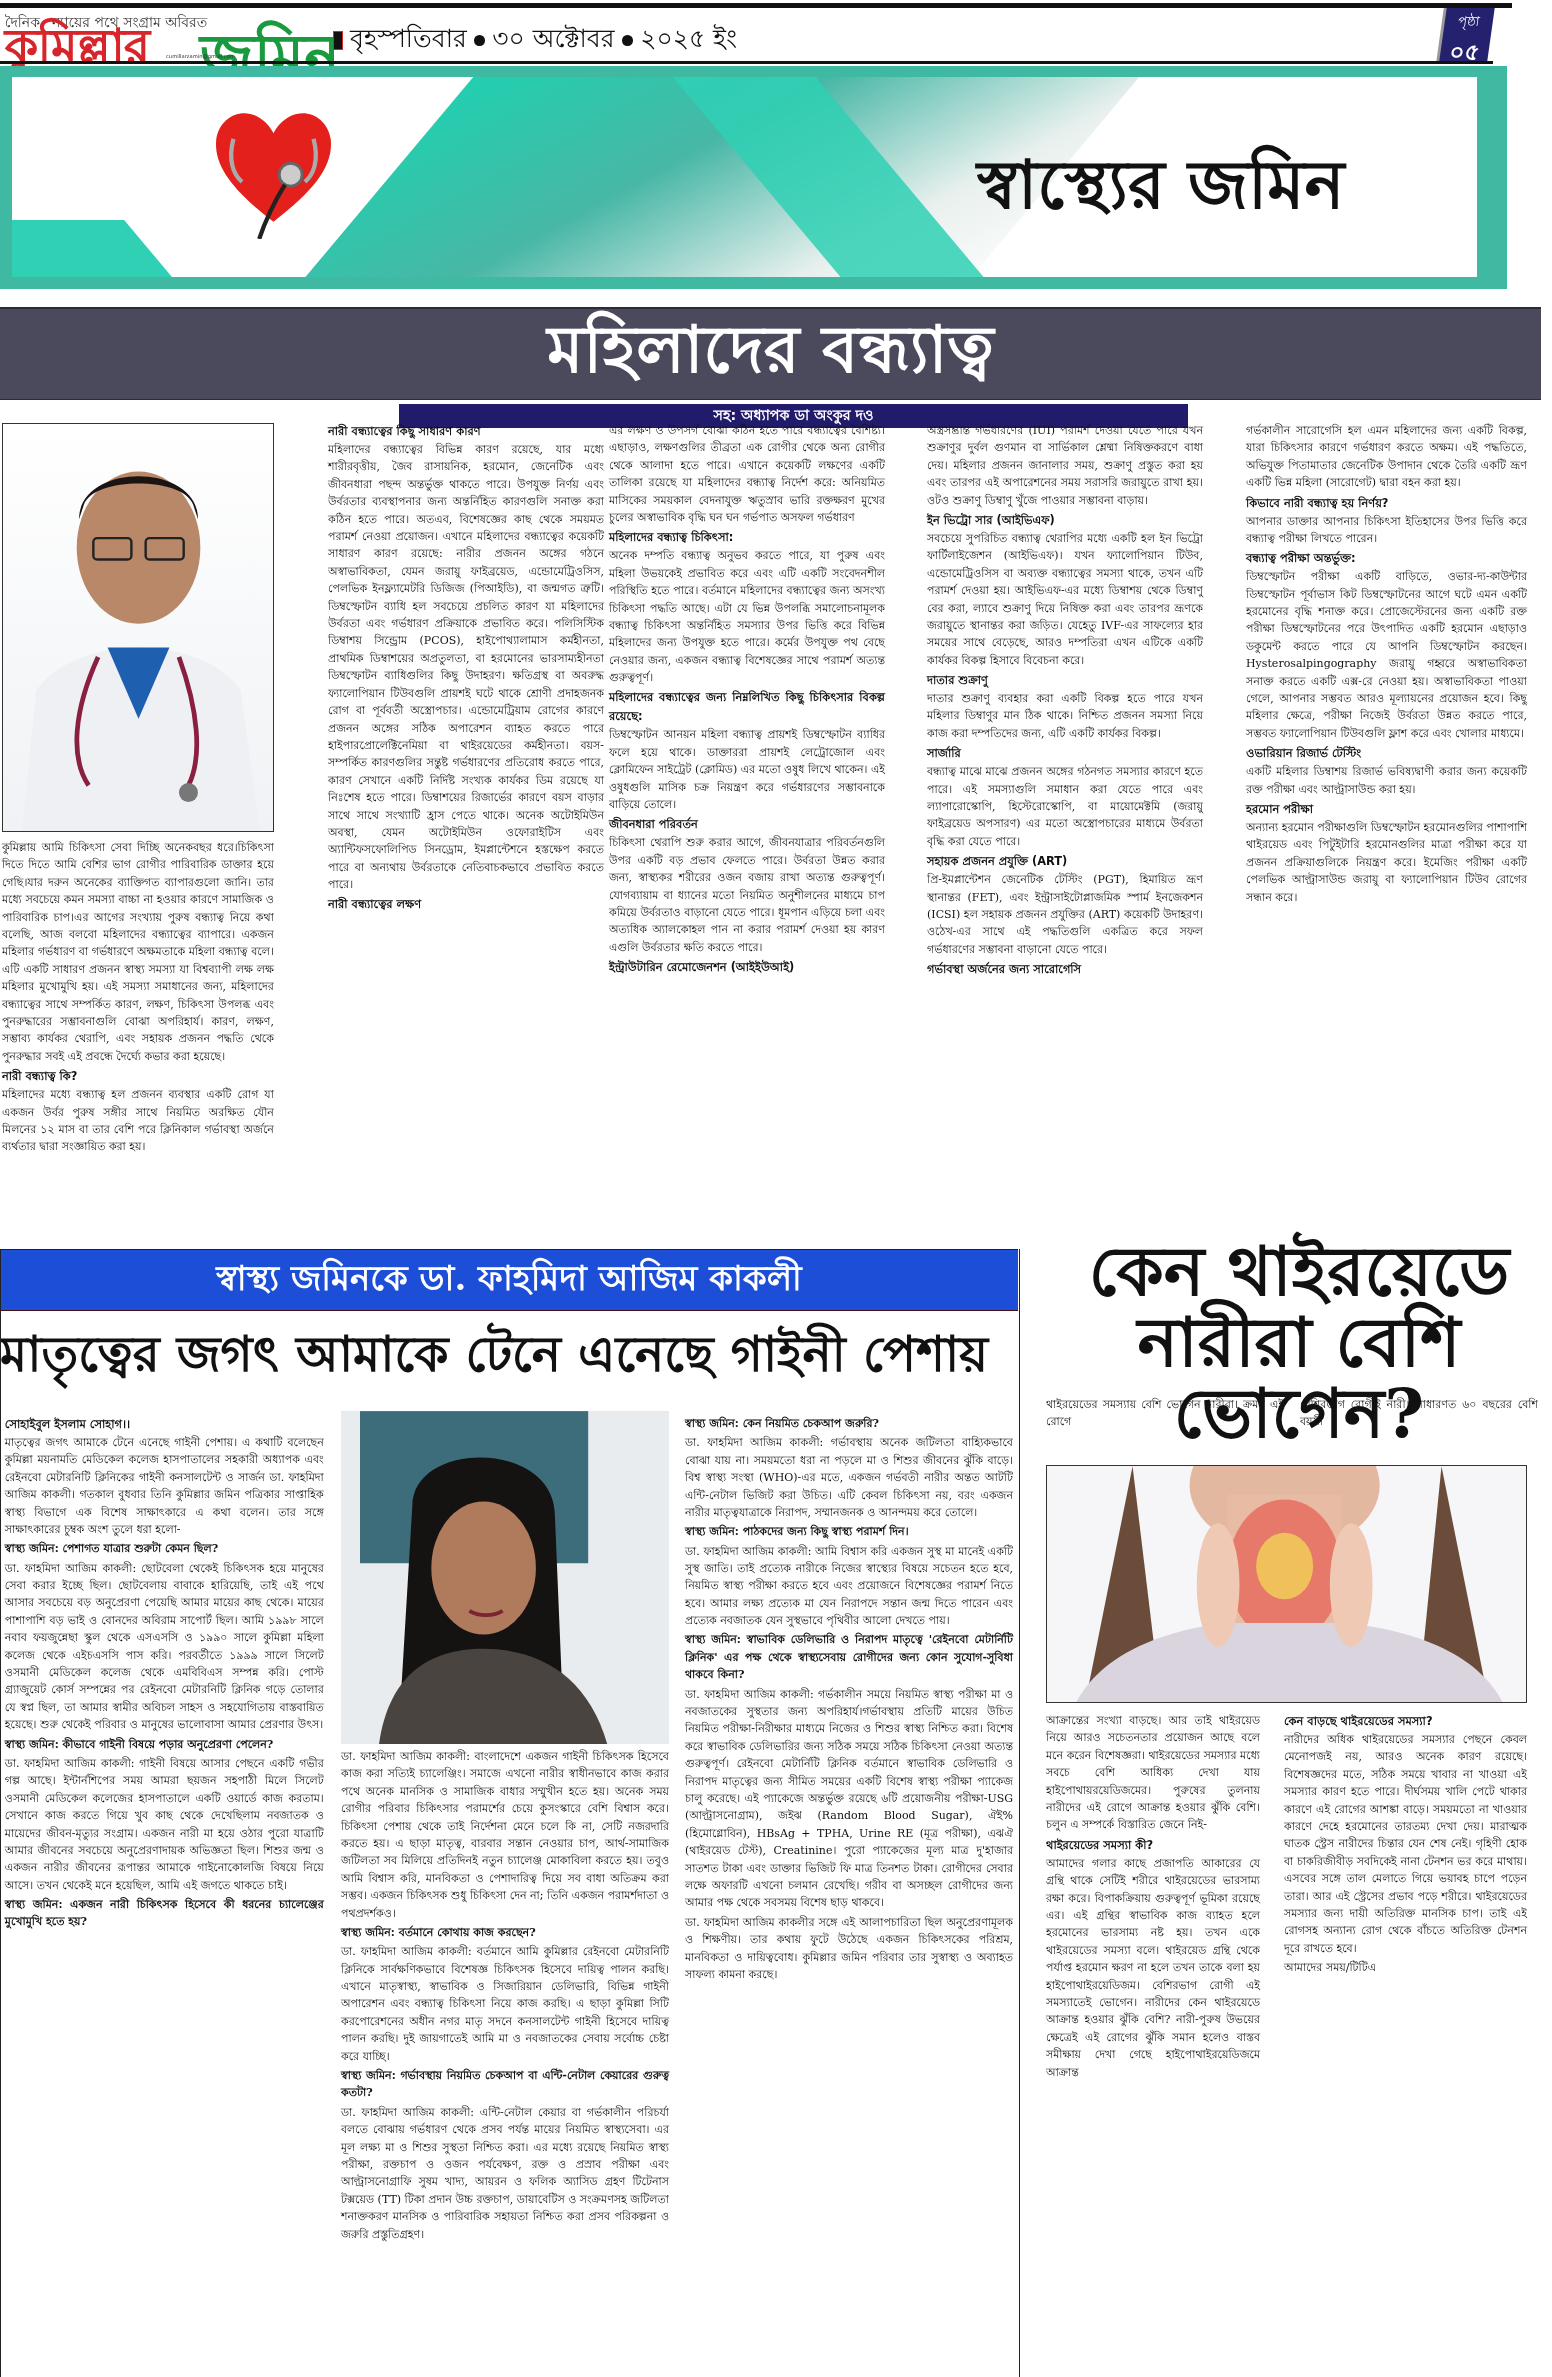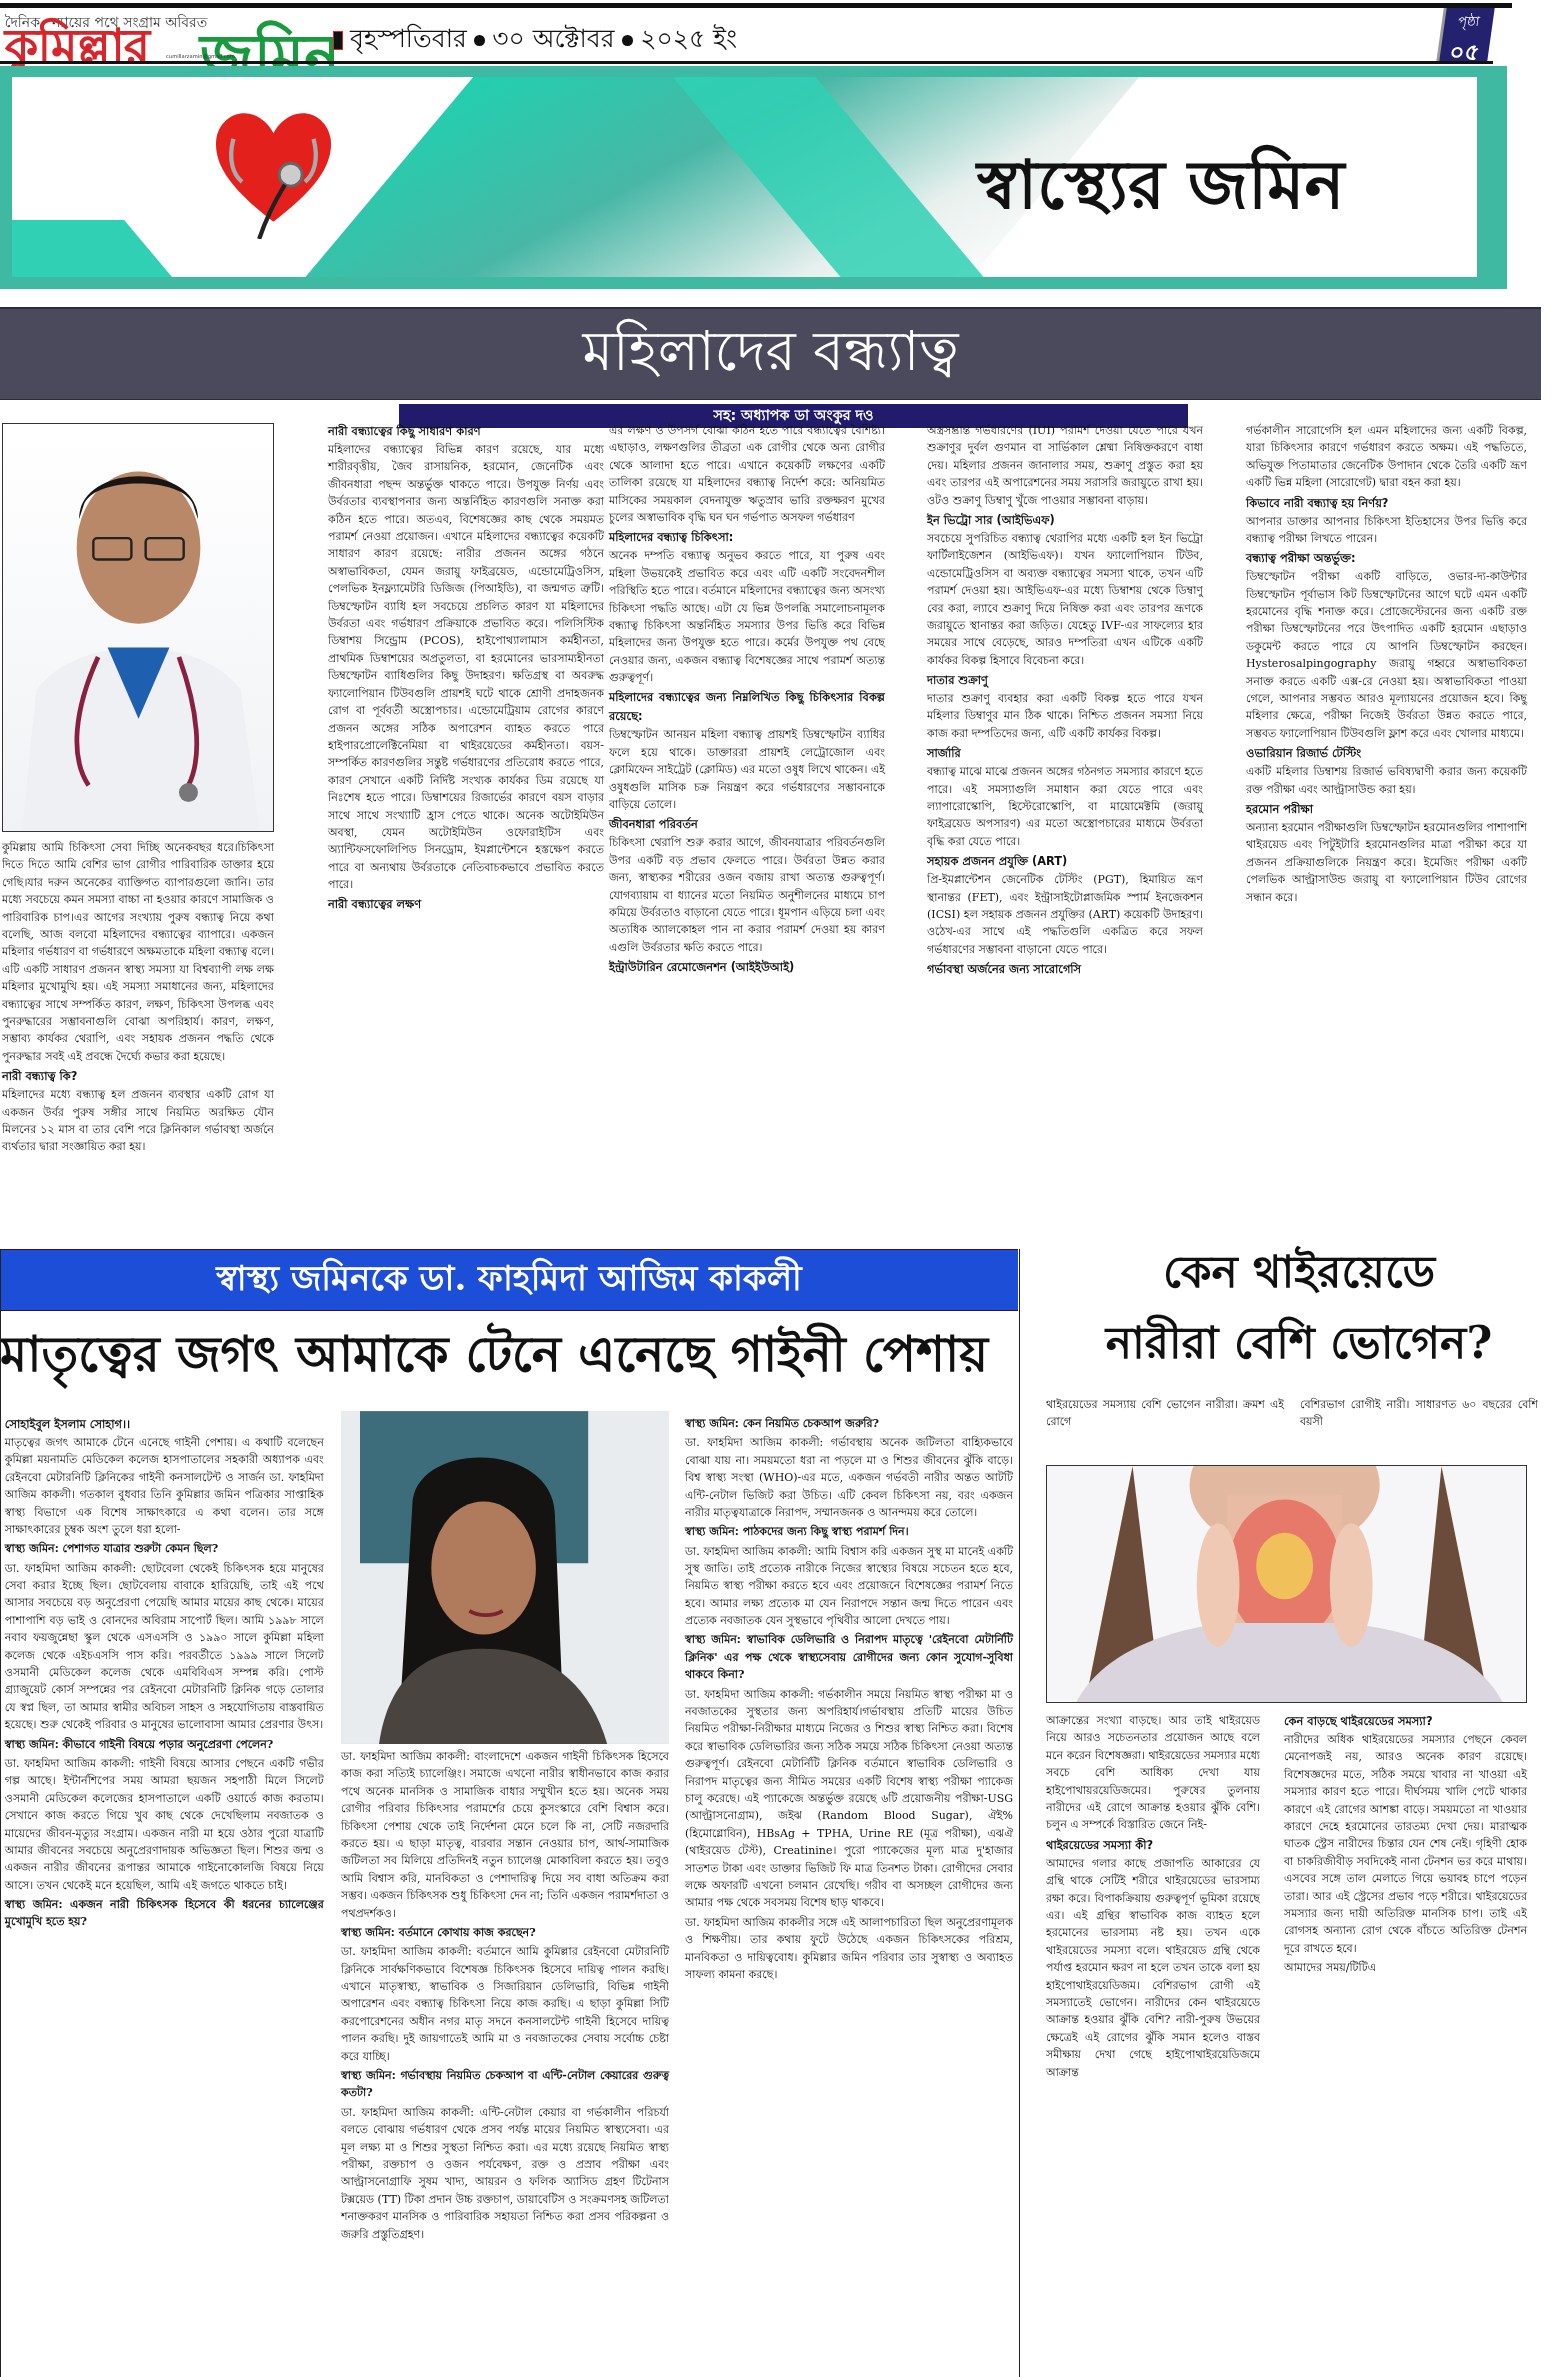--- a/index.html
+++ b/index.html
@@ -22,35 +22,35 @@
 
 #banner{left:0;top:66px;width:1507px;height:223px;background:#3fb9a1}
 #banner .inner{position:absolute;left:12px;top:11.4px;width:1465px;height:200px;background:#fff;overflow:hidden}
 #banner .stripe1{position:absolute;left:361px;top:-28.5px;width:666px;height:295px;background:linear-gradient(135deg,#1fd1b0 0%,#48b7a6 40%,#e8f0ee 75%,#fff 100%);transform:skewX(-40deg)}
 #banner .stripe2{position:absolute;left:761px;top:-28.5px;width:143px;height:295px;background:#2fd0b4;transform:skewX(40deg);opacity:.85}
 #banner .stripe3{position:absolute;left:-38px;top:143px;width:190px;height:95px;background:#2fd0b4;transform:skewX(40deg)}
 #banner .heart{position:absolute;left:190px;top:19px;width:143px;height:143px}
 #banner .title{position:absolute;left:965px;top:57px;font-size:67px;font-weight:bold;color:#111;font-family:"DejaVu Serif",serif;white-space:nowrap}
 
 #headline{left:0;top:307px;width:1541px;height:93px;background:#4b4a5c;border-top:2.9px solid #2c2b38;border-bottom:1.9px solid #2c2b38;display:flex;align-items:center;justify-content:center}
-#headline span{font-size:55px;color:#fff;font-weight:normal;font-family:"DejaVu Serif",serif}
+#headline span{font-size:65px;color:#fff;font-weight:bold;font-family:"DejaVu Serif",serif}
 #byline{left:399px;top:404px;width:789px;height:24px;background:#221b6b;display:flex;align-items:center;justify-content:center}
 #byline span{color:#fff;font-size:14.3px;font-weight:bold}
 
 .col{position:absolute;font-size:11px;line-height:17.4px;text-align:justify;color:#111;font-family:"DejaVu Serif",serif}
 .col p{margin-bottom:1.9px}
 .col h4{font-size:11.4px;font-weight:bold;line-height:19px;font-family:"DejaVu Sans",sans-serif}
 .photo{position:absolute;border:1px solid #333;overflow:hidden}
 .doc-photo{background:linear-gradient(#fff,#f0f2f5)}
 .vline{position:absolute;width:1.4px;background:#222}
 
 #redbar{left:0;top:1249px;width:1018px;height:62px;background:#1d4ed8;border-top:1.9px solid #4a1010;border-bottom:1.9px solid #4a1010;display:flex;align-items:center;justify-content:center}
 #redbar span{font-size:34px;color:#fff;font-weight:bold;font-family:"DejaVu Serif",serif}
 #interview-title{left:0;top:1317px;width:1215px;text-align:left;font-size:49px;font-weight:bold;font-family:"DejaVu Serif",serif;white-space:nowrap}
-#thy-title{left:1046px;top:1236px;width:506px;text-align:center;font-size:44px;font-weight:bold;line-height:71px;font-family:"DejaVu Serif",serif}
+#thy-title{left:1046px;top:1236px;width:506px;text-align:center;font-size:68px;font-weight:bold;line-height:71px;font-family:"DejaVu Serif",serif}
 </style>
 </head>
 <body>
 
 <div class="rule" style="top:2.9px;width:1512px"></div>
 <div class="abs" id="masthead">
   <span class="logo-small" style="left:4.8px;top:6.7px">দৈনিক</span>
   <span class="logo-small" style="left:52px;top:6.7px">ন্যায়ের পথে সংগ্রাম অবিরত</span>
   <span class="logo-red">কুমিল্লার</span>
   <span class="logo-green" style="left:200px">জমিন</span>

